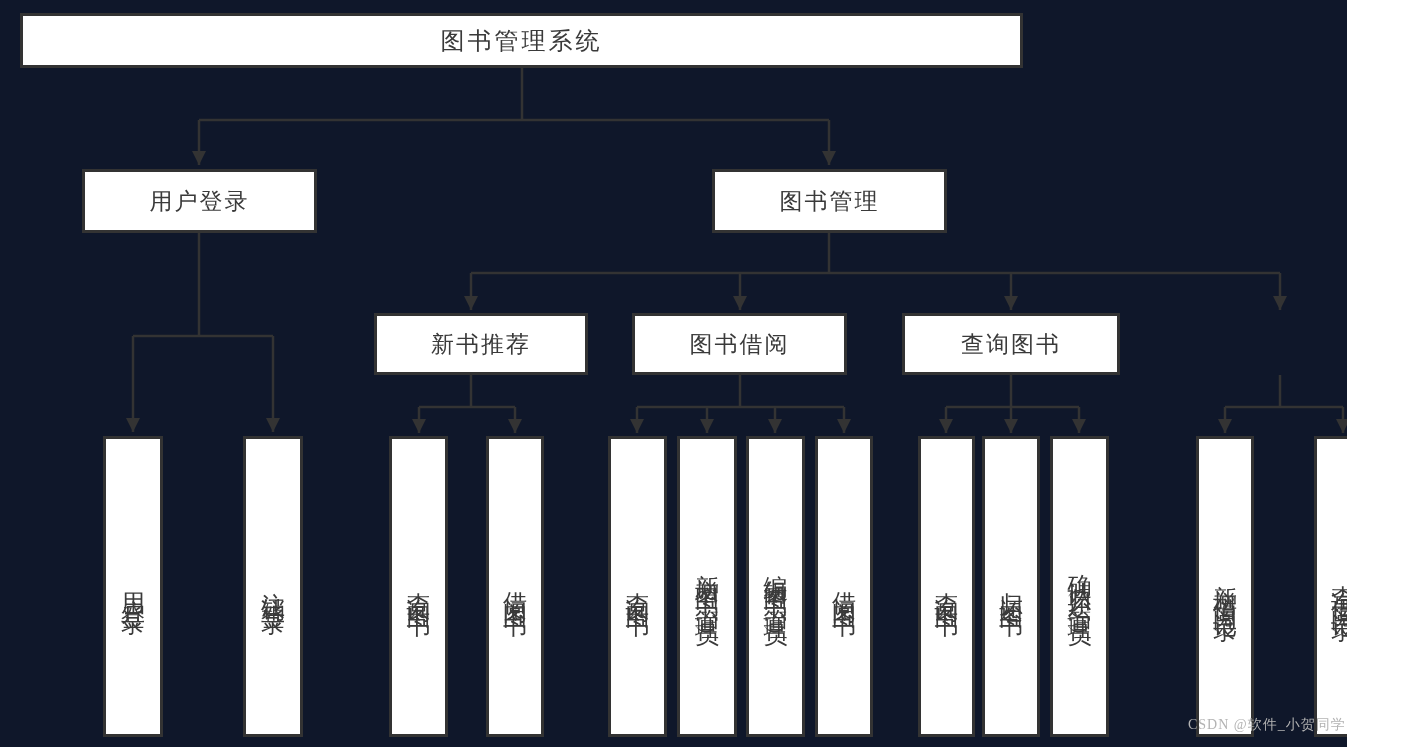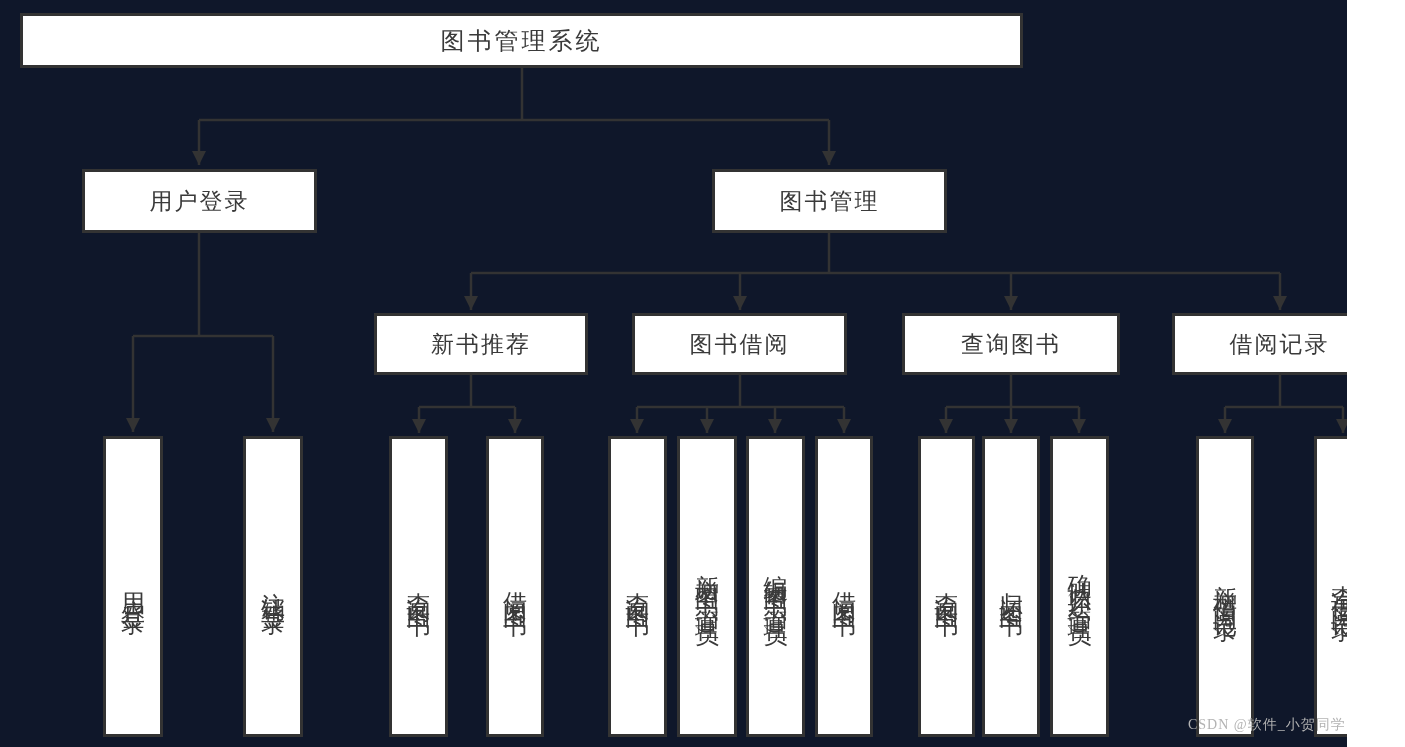--- a/index.html
+++ b/index.html
@@ -146,23 +146,20 @@
 
   <div class="box" id="box-l3-new">
     <span class="h-label">新书推荐</span>
   </div>
   <div class="box" id="box-l3-borrow">
     <span class="h-label">图书借阅</span>
   </div>
   <div class="box" id="box-l3-current">
     <span class="h-label">查询图书</span>
   </div>
-  <div class="box" id="box-l3-records">
-    <span class="h-label">借阅记录</span>
-  </div>
 
   <div class="box leaf" id="leaf-u1">
     <span class="v-label">用户登录</span>
   </div>
   <div class="box leaf" id="leaf-u2">
     <span class="v-label">注销登录</span>
   </div>
 
   <div class="box leaf" id="leaf-n1">
     <span class="v-label">查询图书</span>

